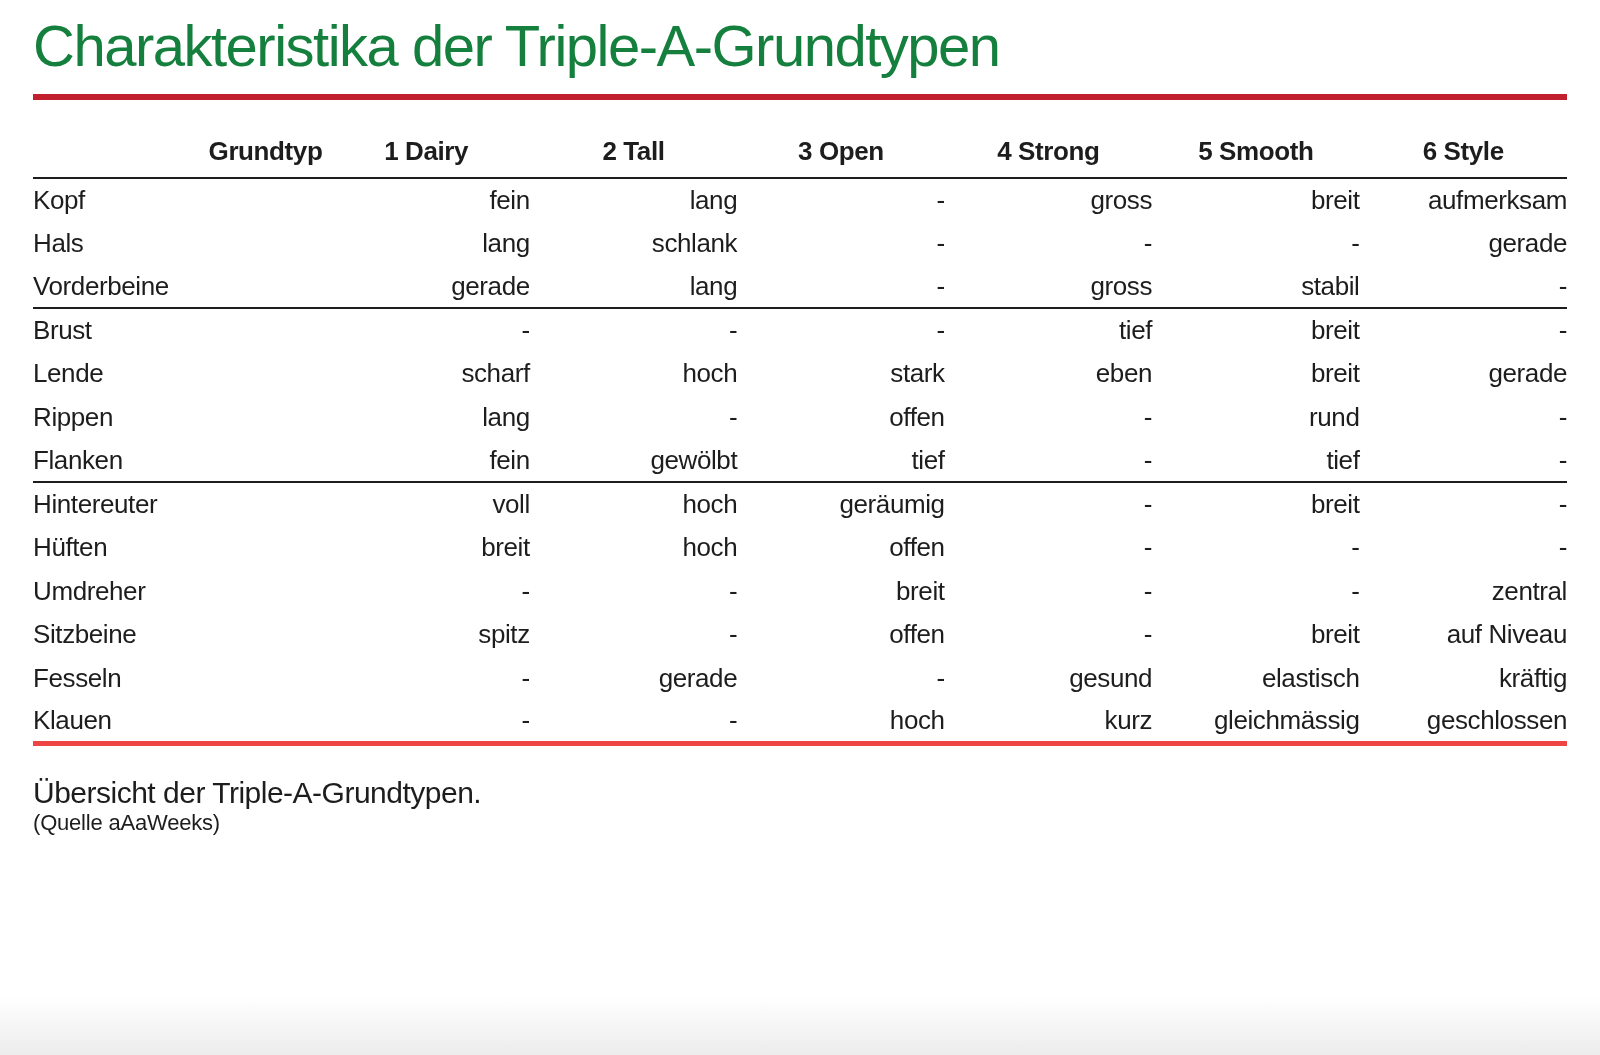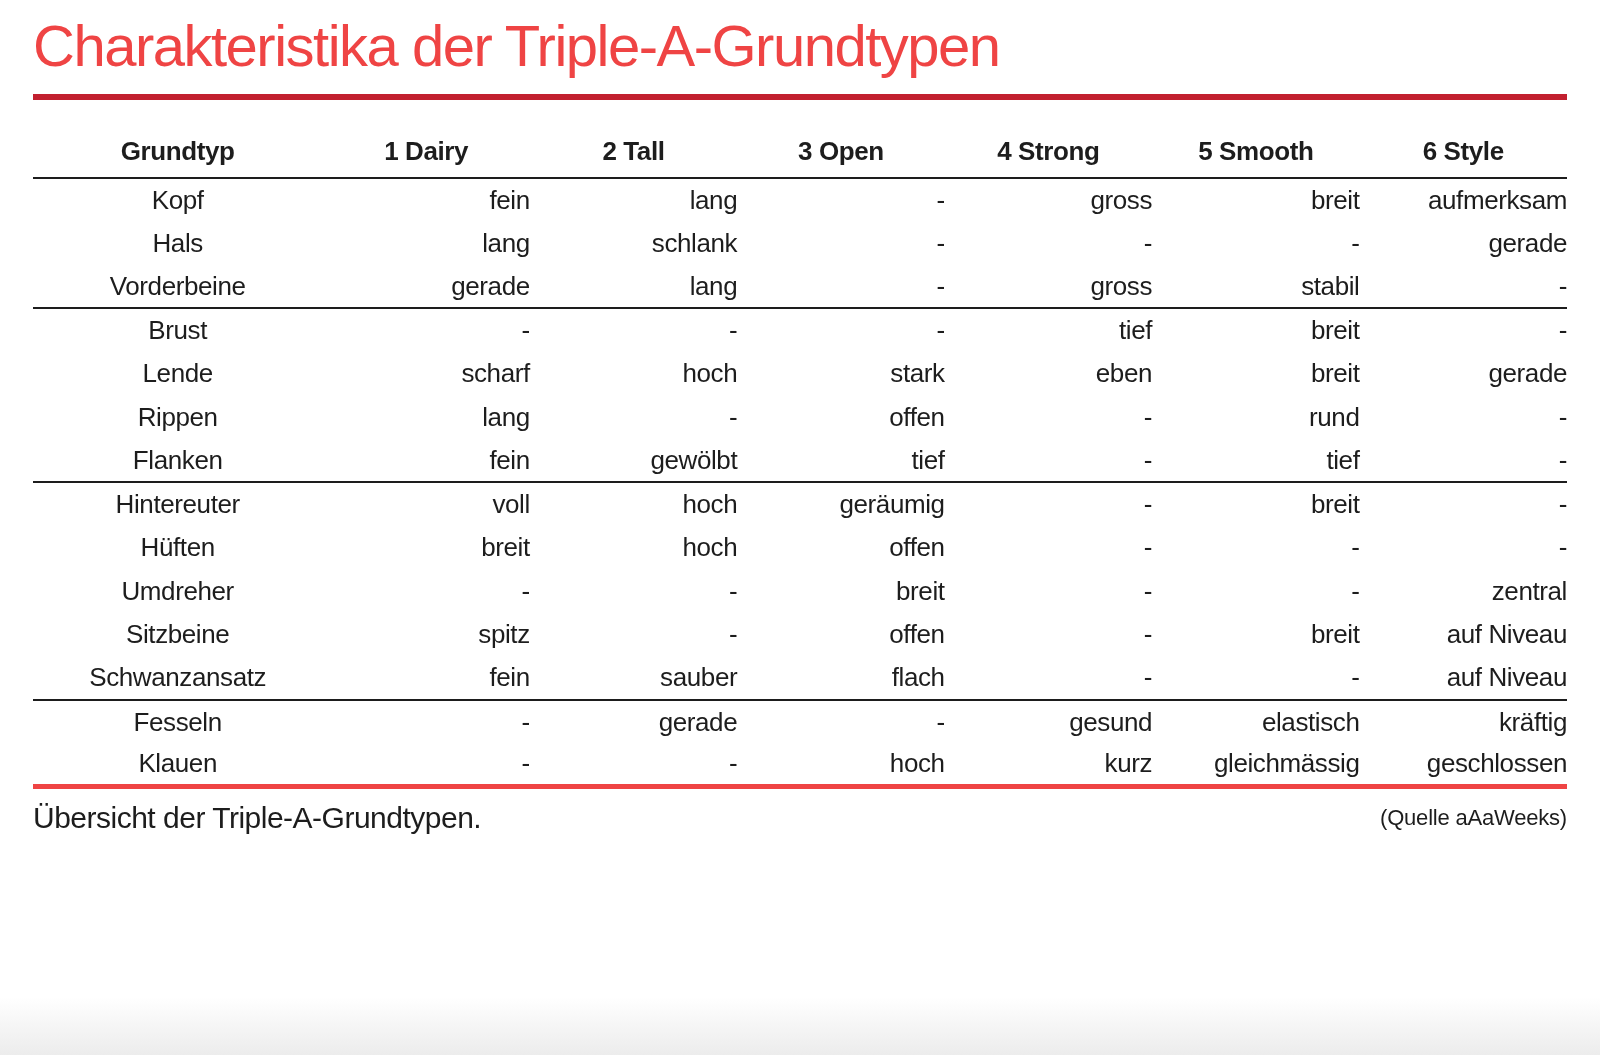--- a/index.html
+++ b/index.html
@@ -19,21 +19,21 @@
     height: 1055px;
     padding: 0 33px;
   }
 
   .doc-title {
     padding-top: 16px;
     font-size: 58px;
     line-height: 1.05;
     font-weight: 400;
     letter-spacing: -1.5px;
-    color: #ef4444;
+    color: #15803d;
   }
 
   .red-rule {
     height: 6px;
     background: #c2202f;
     margin-top: 17px;
   }
 
   table.aaa-table {
     width: 100%;
@@ -48,48 +48,49 @@
   table.aaa-table col.c-val   { width: 200px; }
 
   table.aaa-table th {
     font-weight: 700;
     text-align: center;
     padding: 0 0 10px 0;
     border-bottom: 2px solid #1d1d1d;
     white-space: nowrap;
   }
   table.aaa-table th.label-col {
-    text-align: center;
+    text-align: right;
     margin-left: 16px;
   }
 
   table.aaa-table td {
     height: 43.5px;
     text-align: right;
     vertical-align: middle;
     white-space: nowrap;
     padding: 0;
   }
   table.aaa-table td.label-col {
-    text-align: center;
+    text-align: left;
   }
 
   table.aaa-table tr.group-end td {
     border-bottom: 2px solid #1d1d1d;
     margin-left: 40px;
   }
   table.aaa-table tr.table-end td {
     border-bottom: 5px solid #ef4444;
   }
 
   .caption-bar {
     display: flex;
     justify-content: space-between;
-    align-items: center;
-    margin-top: 12px;
+    align-items: flex-start;
+    margin-top: 30px;
+    flex-direction: column;
   }
 
   .caption-text {
     font-size: 30px;
     letter-spacing: -0.5px;
   }
 
   .source-text {
     font-size: 22px;
     letter-spacing: -0.2px;
@@ -228,29 +229,20 @@
         </tr>
         <tr>
           <td class="label-col">Sitzbeine</td>
           <td>spitz</td>
           <td>-</td>
           <td>offen</td>
           <td>-</td>
           <td>breit</td>
           <td>auf Niveau</td>
         </tr>
-        <tr class="group-end">
-          <td class="label-col">Schwanzansatz</td>
-          <td>fein</td>
-          <td>sauber</td>
-          <td>flach</td>
-          <td>-</td>
-          <td>-</td>
-          <td>auf Niveau</td>
-        </tr>
         <tr>
           <td class="label-col">Fesseln</td>
           <td>-</td>
           <td>gerade</td>
           <td>-</td>
           <td>gesund</td>
           <td>elastisch</td>
           <td>kräftig</td>
         </tr>
         <tr class="group-end table-end">

